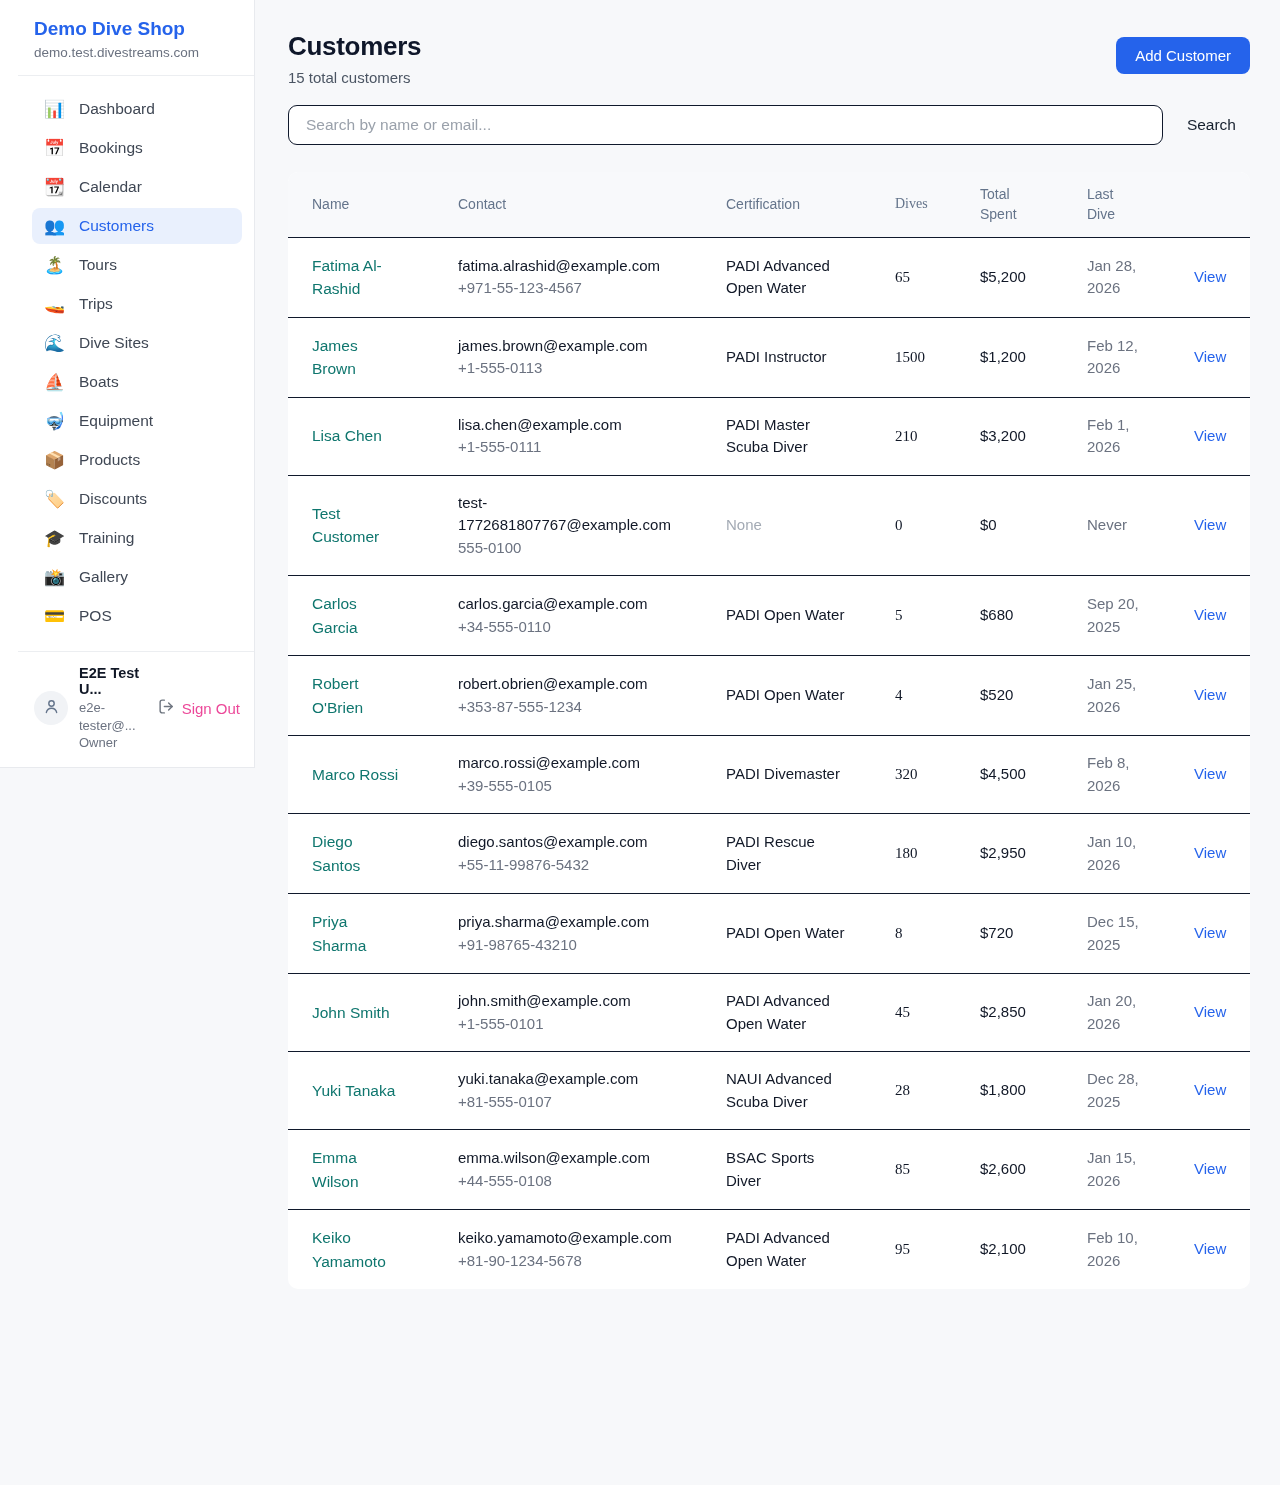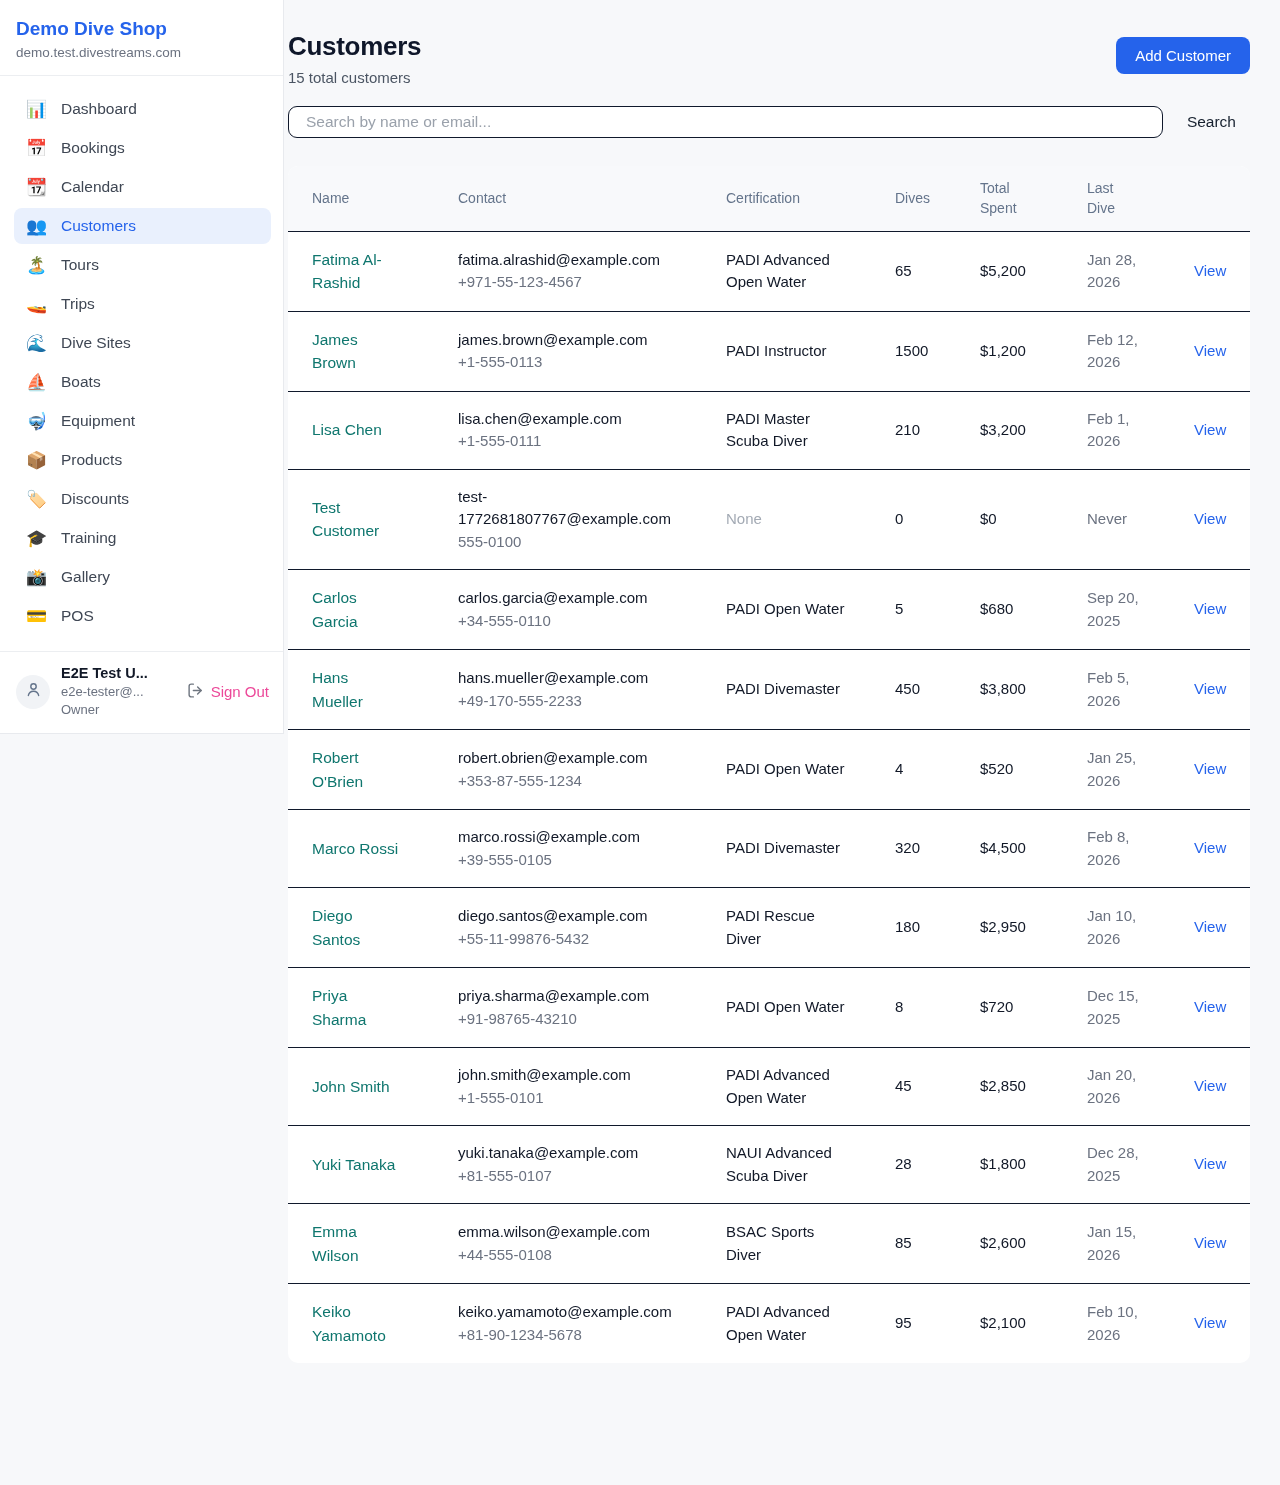--- a/index.html
+++ b/index.html
@@ -9,24 +9,25 @@
     position: relative;
     background: #f7f8fa;
     font-family: "Liberation Sans", sans-serif;
     color: #0f172a;
     overflow: hidden;
   }
 
   
   .sidebar {
     position: absolute; left: 0; top: 0;
-    width: 284px;
+    width: 255px;
     background: #ffffff;
     border-right: 1px solid #e8eaee;
     border-bottom: 1px solid #e8eaee;
+    padding-left: 18px;
   }
   .sidebar-header { padding: 18px 16px 15px; border-bottom: 1px solid #eceef1; }
   .shop-name { color: #2563eb; font-size: 19px; font-weight: 700; }
   .shop-domain { color: #6b7280; font-size: 13.5px; margin-top: 5px; }
 
   .sidebar-nav { padding: 12px 0 14px; }
   .nav-item {
     display: flex; align-items: center; gap: 13px;
     margin: 3px 12px 3px 14px; padding: 9px 12px;
     border-radius: 8px;
@@ -63,21 +64,21 @@
   .add-btn {
     background: #2563eb; color: #ffffff;
     border: none; border-radius: 8px;
     padding: 10px 19px; font-size: 15px; font-weight: 500;
     font-family: inherit; cursor: pointer;
     margin-top: 6px;
   }
 
   .search-row { display: flex; align-items: center; gap: 10px; margin-top: 19px; }
   .search-input {
-    flex: 1; height: 32px;
+    flex: 1; height: 40px;
     border: 1px solid #10192c; border-radius: 9px;
     padding: 0 17px; font-size: 15.5px; color: #111827;
     background: #ffffff; font-family: inherit; outline: none;
   }
   .search-input::placeholder { color: #9aa1ab; }
   .search-btn {
     background: none; border: none;
     font-size: 15.5px; color: #16202e;
     padding: 8px 14px; cursor: pointer; font-family: inherit;
   }
@@ -100,21 +101,21 @@
   tbody tr { border-bottom: 1px solid #10192c; }
   tbody tr:last-child { border-bottom: none; }
   td {
     padding-top: 16px; padding-bottom: 16px;
     vertical-align: middle;
     font-size: 15px; line-height: 1.5; color: #0f172a;
   }
   .col-name    { padding-left: 24px; padding-right: 56px; }
   .col-contact { padding-right: 50px; }
   .col-cert    { padding-right: 45px; }
-  .col-dives   { padding-right: 12px; }
+  .col-dives   { padding-right: 12px; font-family: Liberation Serif, serif; }
   .col-ts      { padding-right: 40px; }
   .col-ld      { padding-right: 50px; }
   .col-view    { padding-right: 8px; }
 
   .name-link { color: #0f766e; font-weight: 500; font-size: 15.5px; cursor: pointer; text-decoration: none; }
   .email { color: #111827; }
   .phone { color: #6b7280; }
   td.col-cert { color: #111827; }
   td.col-cert.muted { color: #a3aab4; }
   td.col-dives, td.col-ts { color: #111827; }
@@ -307,32 +308,20 @@
               <div class="email">carlos.garcia@example.com</div>
               <div class="phone">+34-555-0110</div>
             </td>
             <td class="col-cert">PADI Open Water</td>
             <td class="col-dives">5</td>
             <td class="col-ts">$680</td>
             <td class="col-ld">Sep 20, 2025</td>
             <td class="col-view"><a class="view-link">View</a></td>
           </tr>
           <tr>
-            <td class="col-name"><a class="name-link">Hans Mueller</a></td>
-            <td class="col-contact">
-              <div class="email">hans.mueller@example.com</div>
-              <div class="phone">+49-170-555-2233</div>
-            </td>
-            <td class="col-cert">PADI Divemaster</td>
-            <td class="col-dives">450</td>
-            <td class="col-ts">$3,800</td>
-            <td class="col-ld">Feb 5, 2026</td>
-            <td class="col-view"><a class="view-link">View</a></td>
-          </tr>
-          <tr>
             <td class="col-name"><a class="name-link">Robert O'Brien</a></td>
             <td class="col-contact">
               <div class="email">robert.obrien@example.com</div>
               <div class="phone">+353-87-555-1234</div>
             </td>
             <td class="col-cert">PADI Open Water</td>
             <td class="col-dives">4</td>
             <td class="col-ts">$520</td>
             <td class="col-ld">Jan 25, 2026</td>
             <td class="col-view"><a class="view-link">View</a></td>

